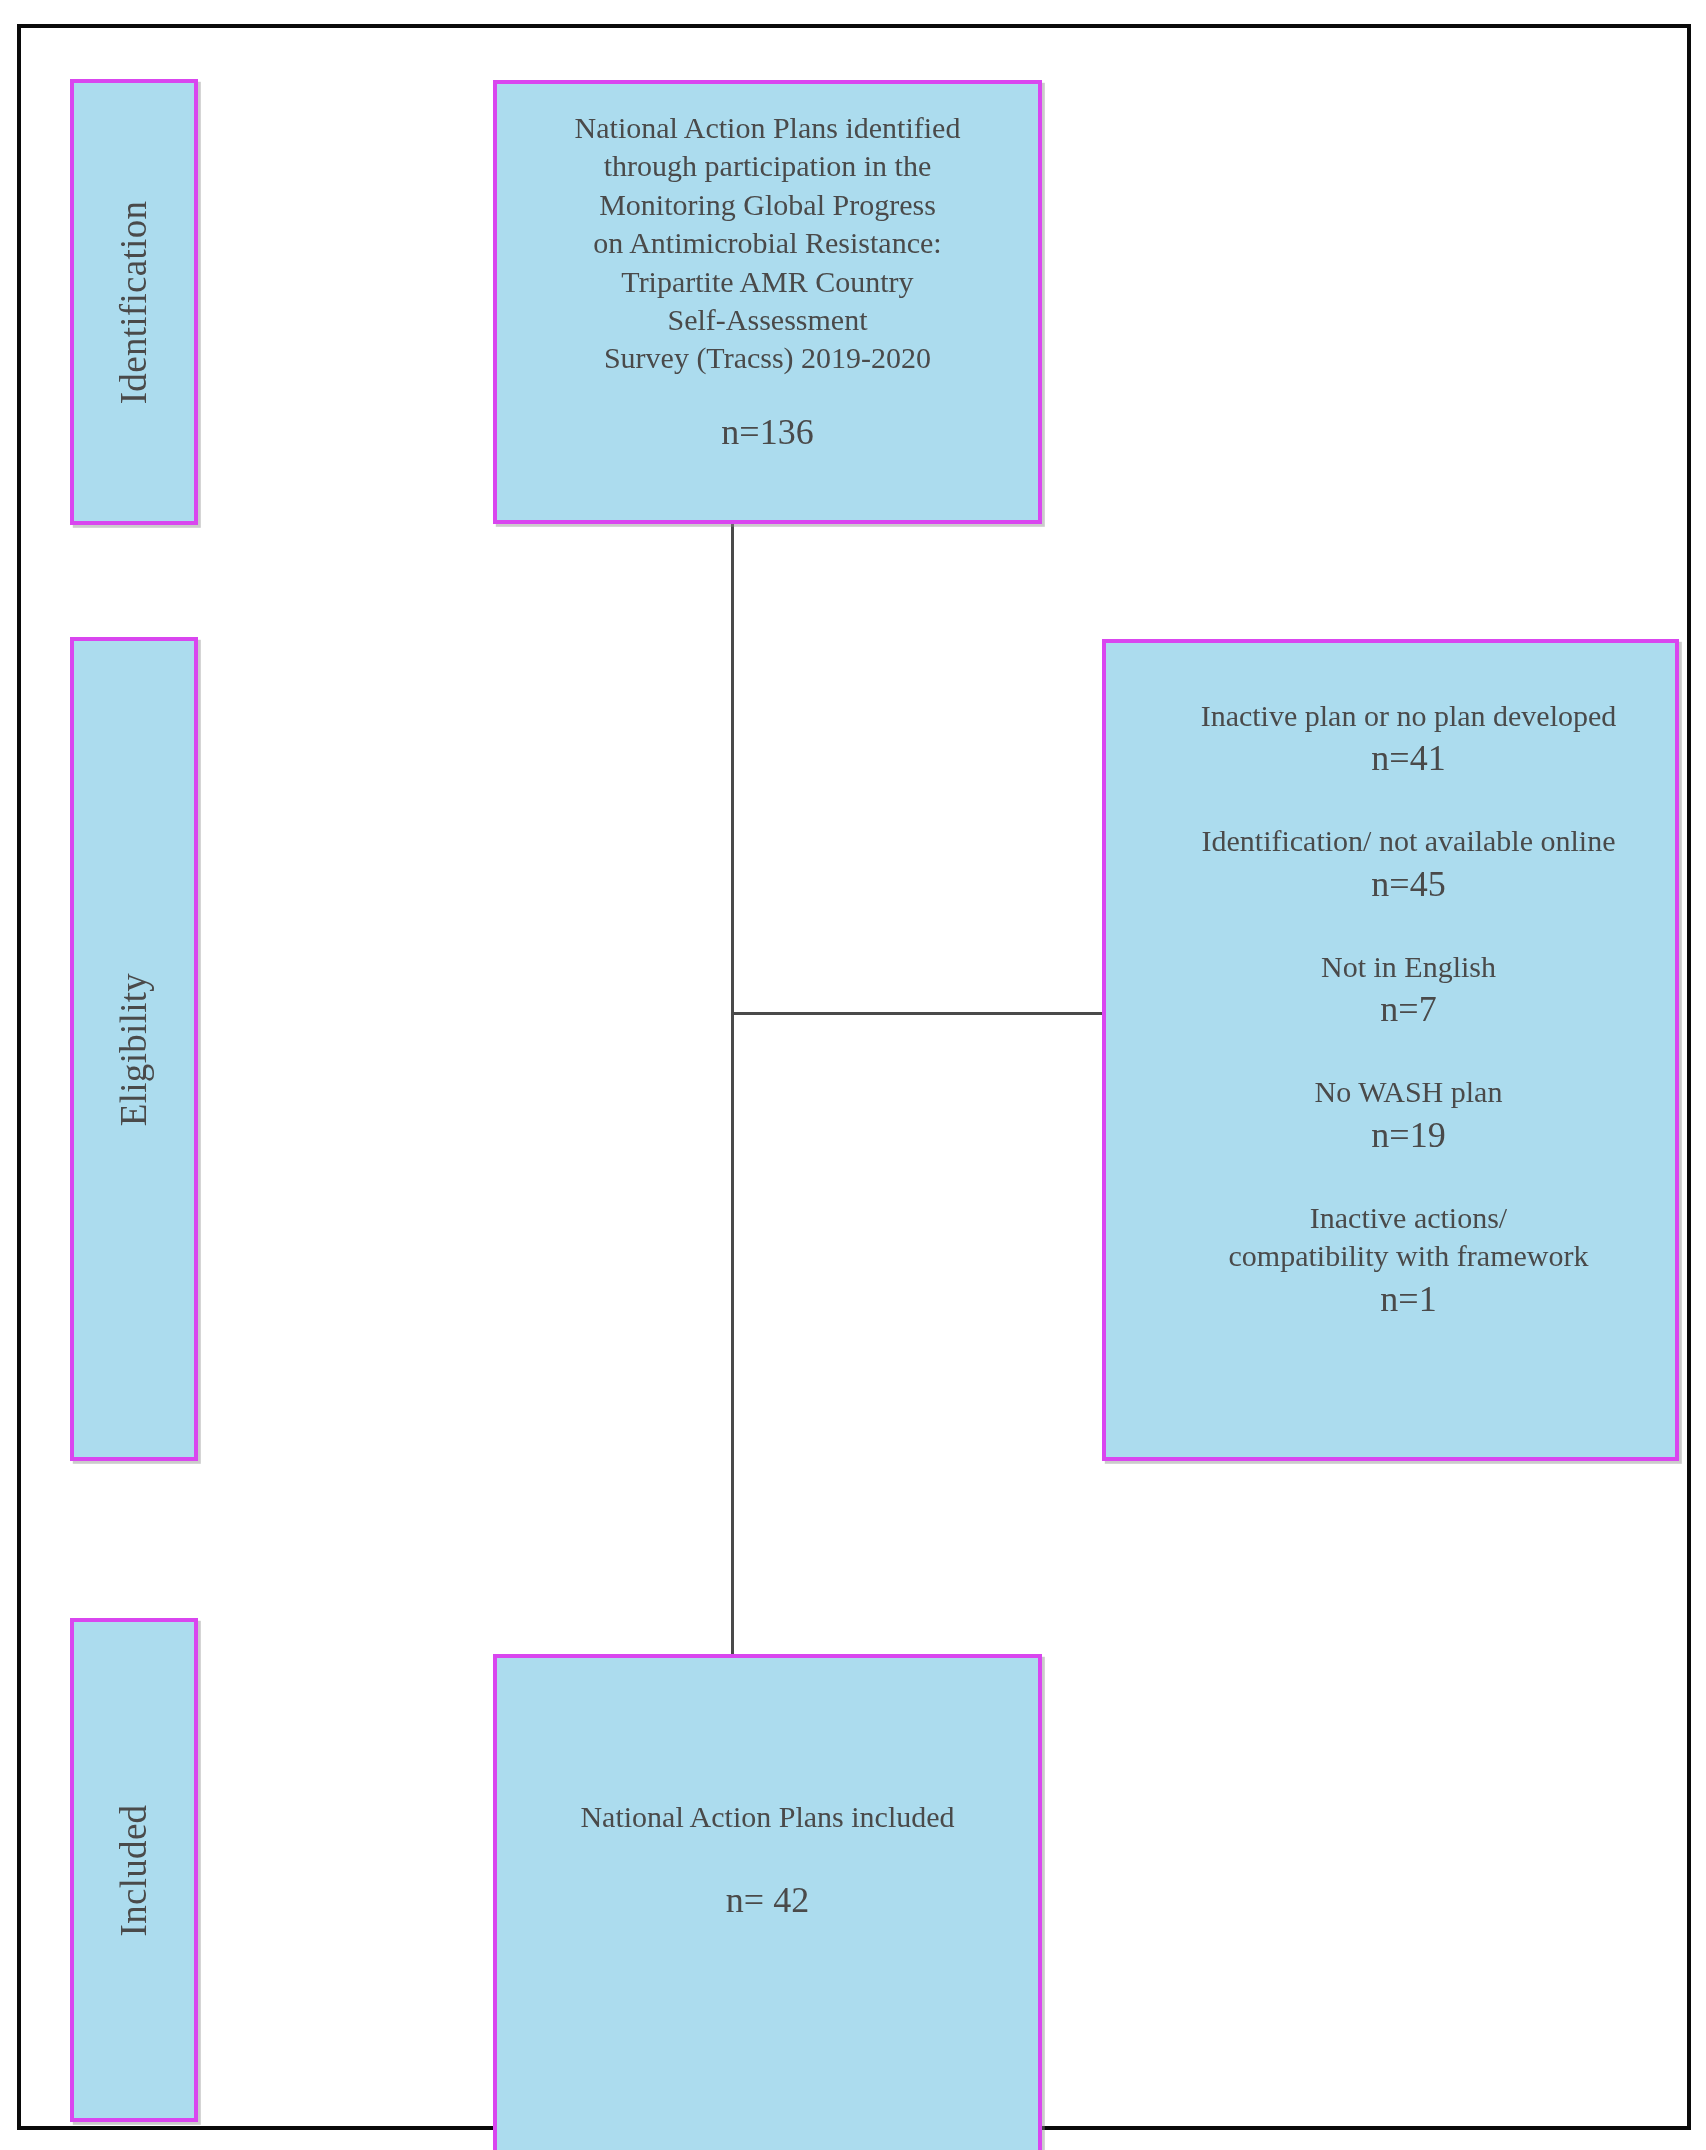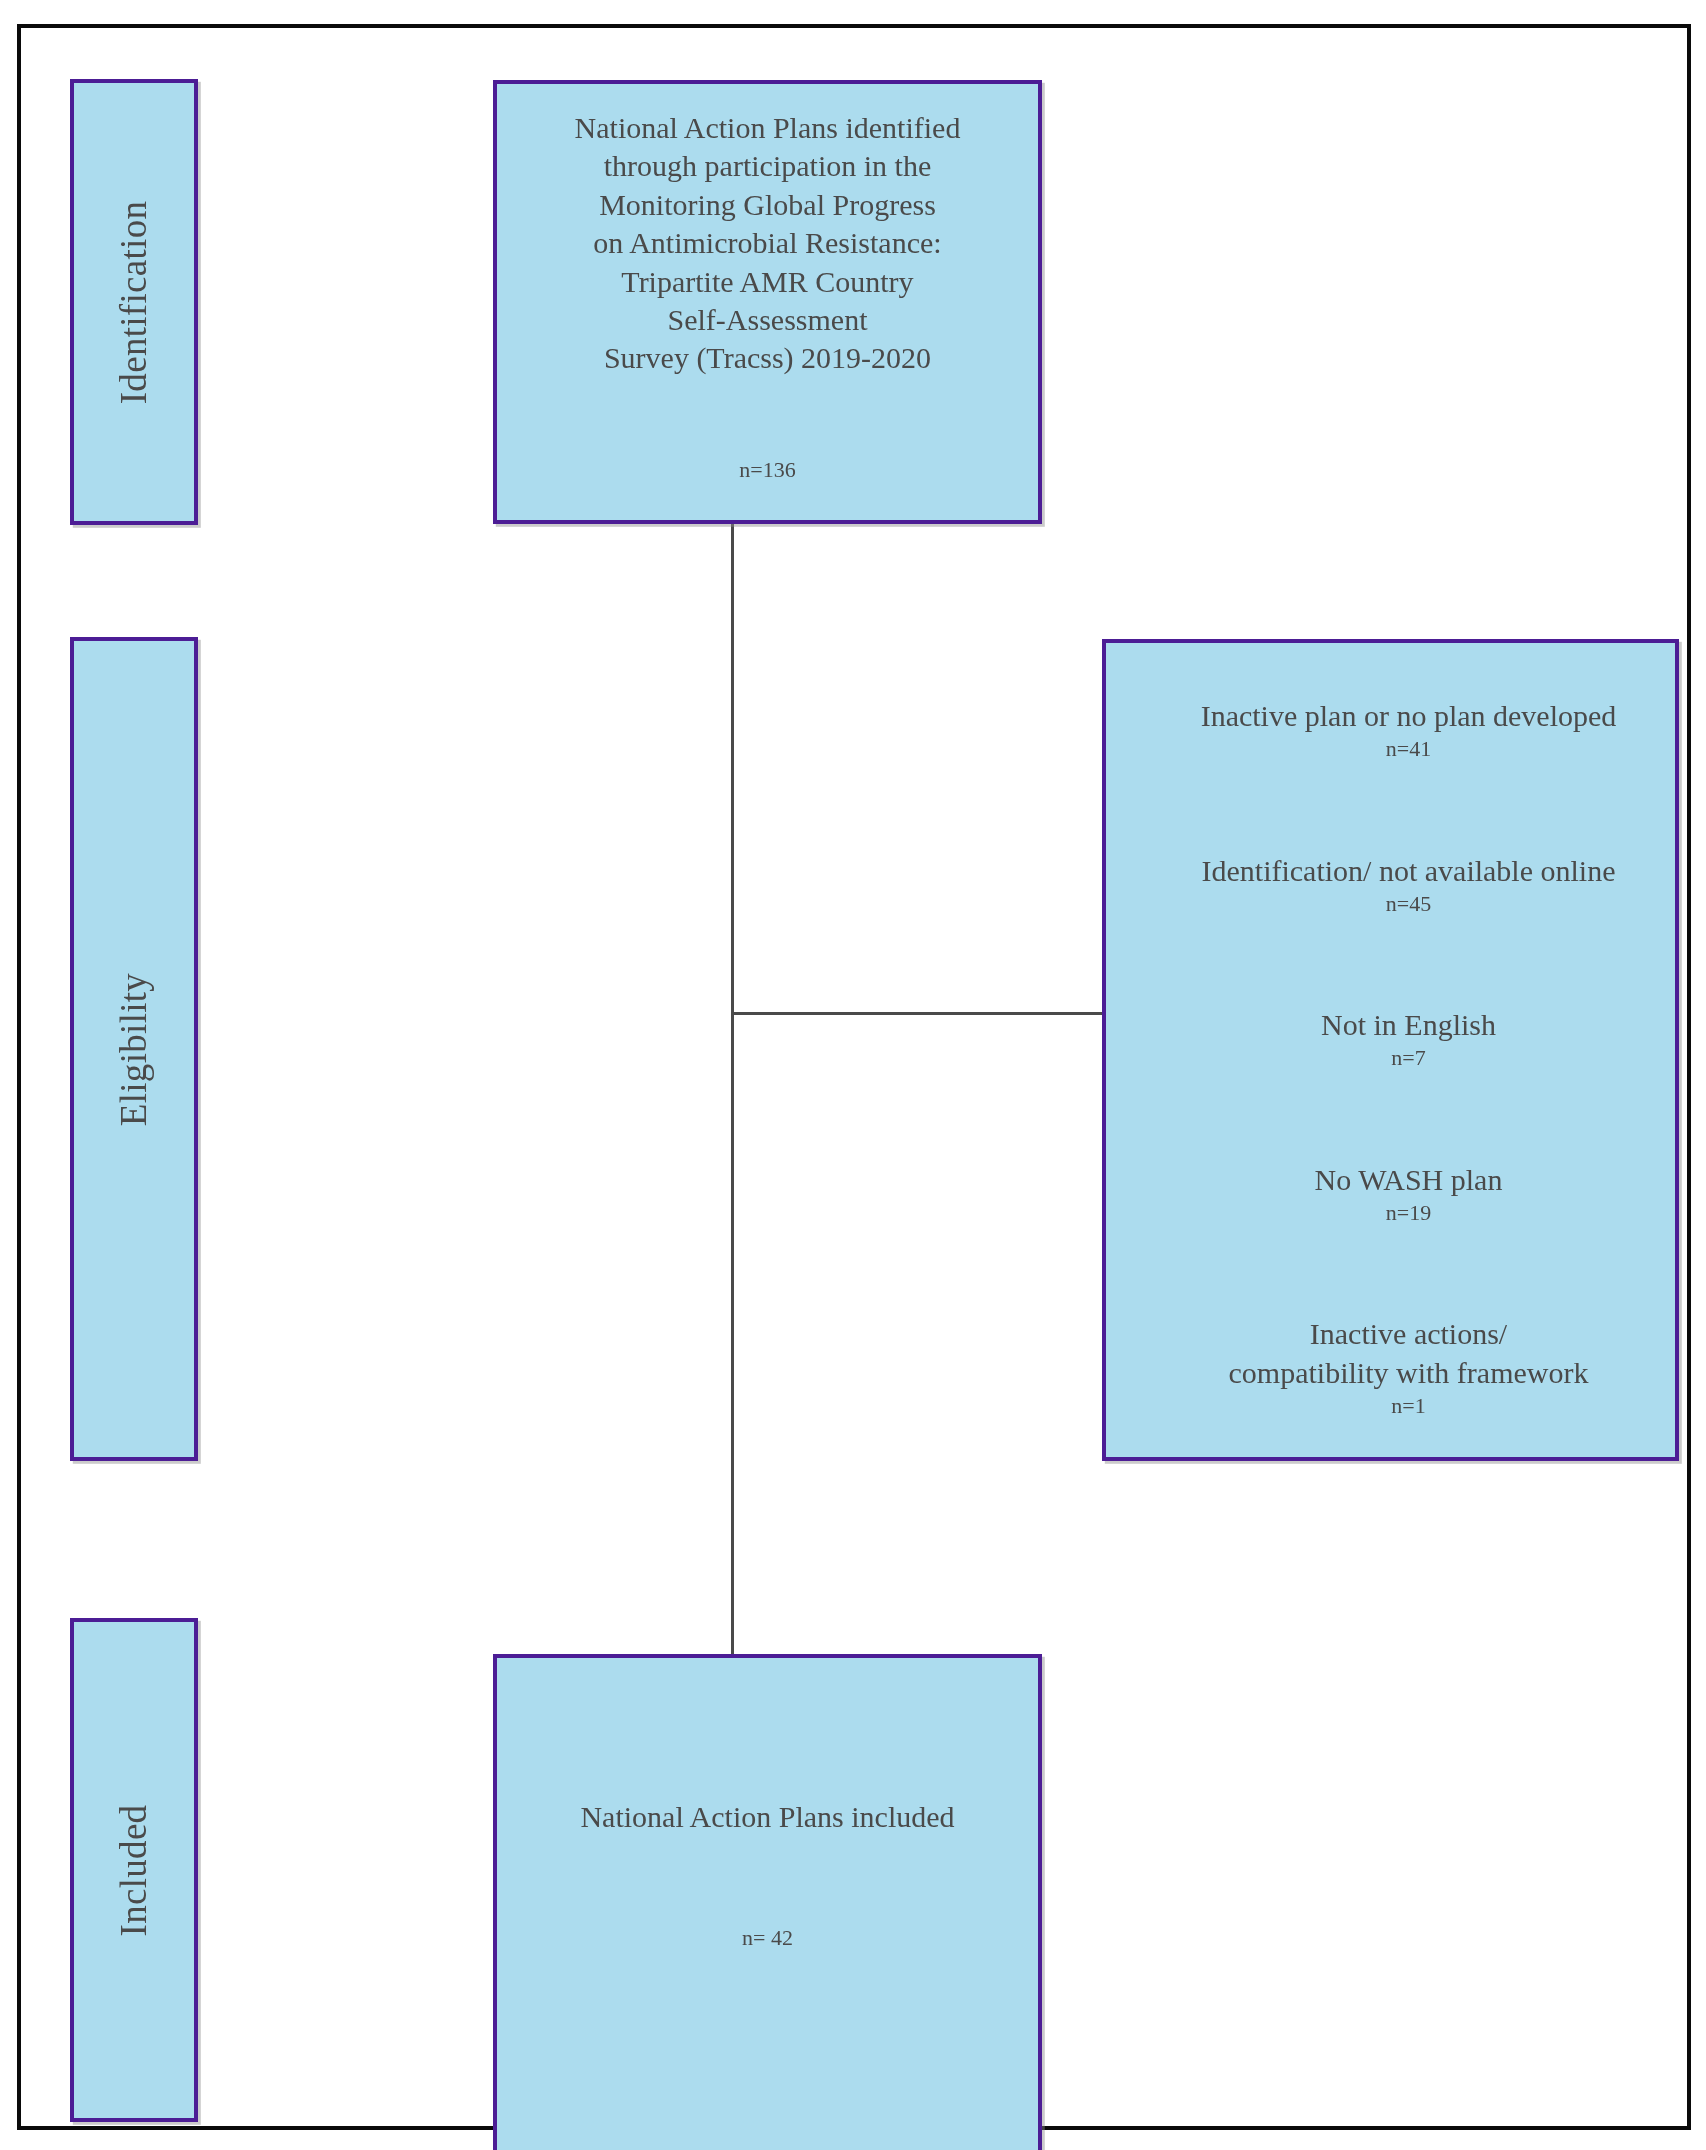--- a/index.html
+++ b/index.html
@@ -32,23 +32,22 @@
     border: 4px solid #0a0a0a;
     box-sizing: border-box;
     background: #ffffff;
   }
 
   
   .bluebox {
     position: absolute;
     box-sizing: border-box;
     background: #acdcee;
-    border: 4px solid #4c1d95;
+    border: 4px solid #d946ef;
     box-shadow: 2.8px 2.8px 0 0 rgba(140,140,140,0.45);
-    gap: 47px;
   }
 
   
   .stage-box {
     display: flex;
     align-items: center;
     justify-content: center;
   }
   .stage-label {
     transform: rotate(-90deg);
@@ -86,21 +85,21 @@
   .box-text {
     color: #4a4a4a;
     font-size: 30px;
     line-height: 1.28;
     text-align: center;
     white-space: pre-line;
     margin: 0;
   }
   .box-count {
     color: #4a4a4a;
-    font-size: 22px;
+    font-size: 36px;
     line-height: 1.28;
     text-align: center;
     margin: 0;
   }
 
   #box-identified .box-count { margin-top: 31px; }
   #box-included   .box-count { margin-top: 41px; }
 
   .exclusion-item {
     display: flex;

